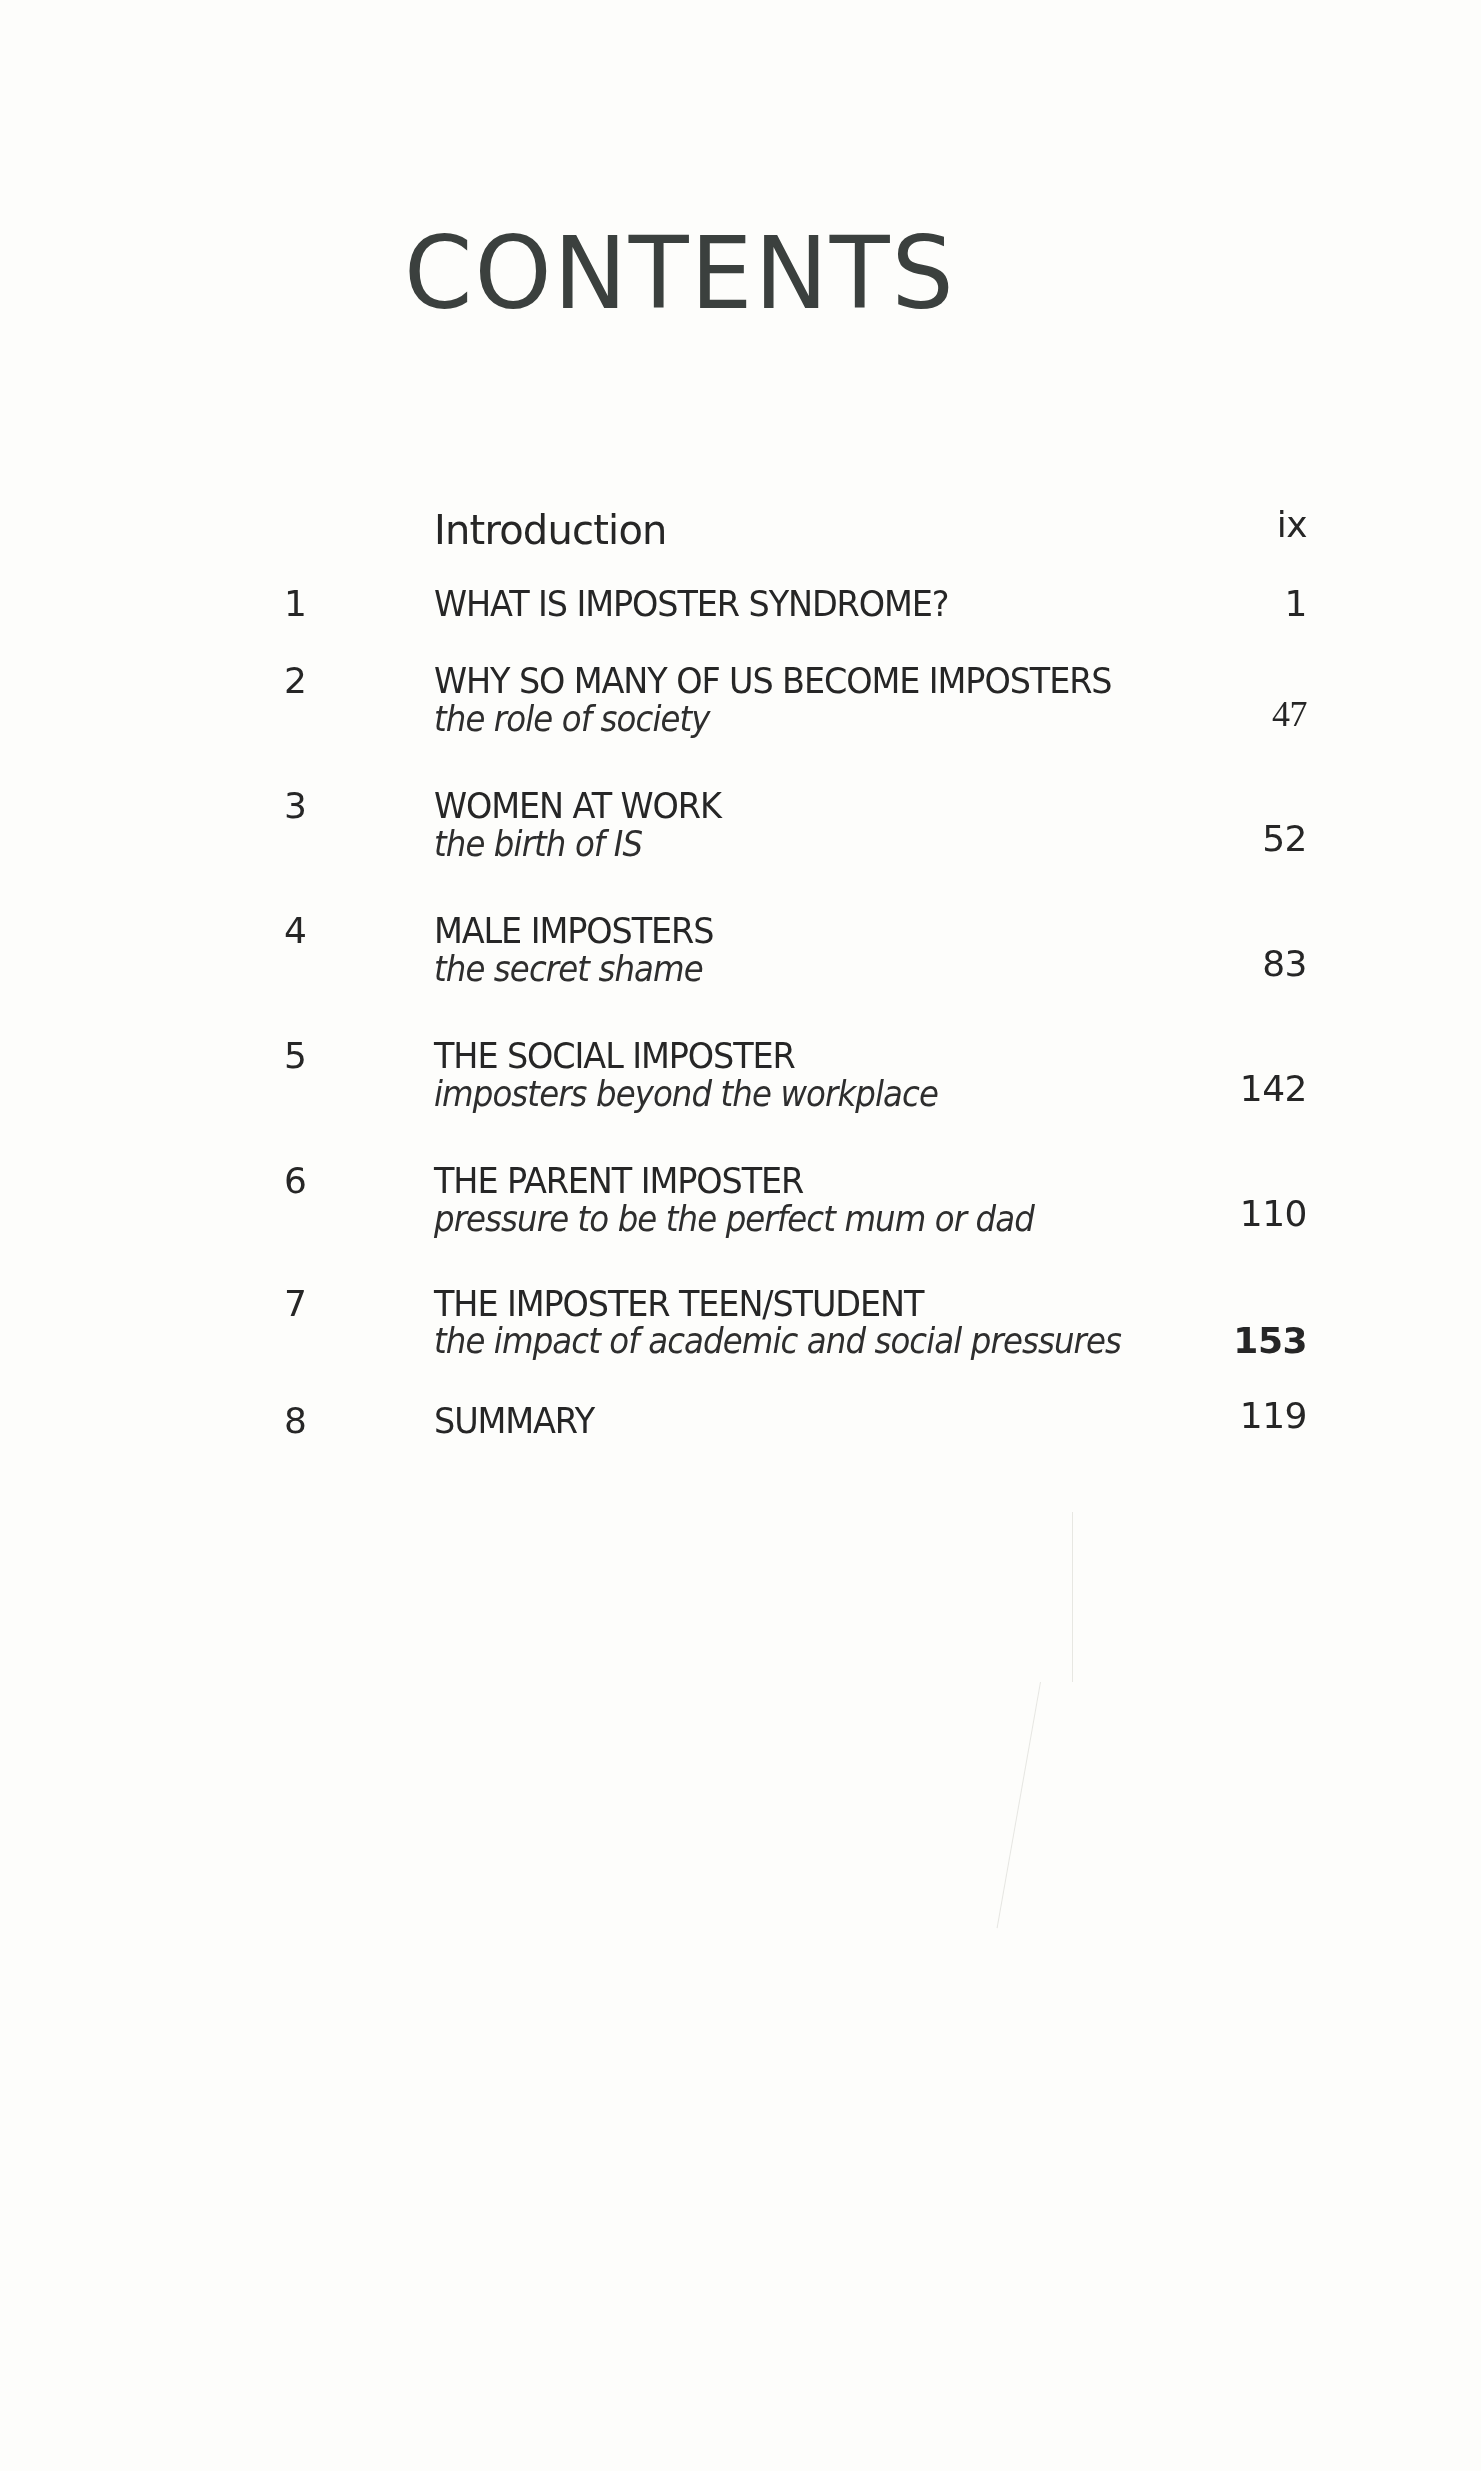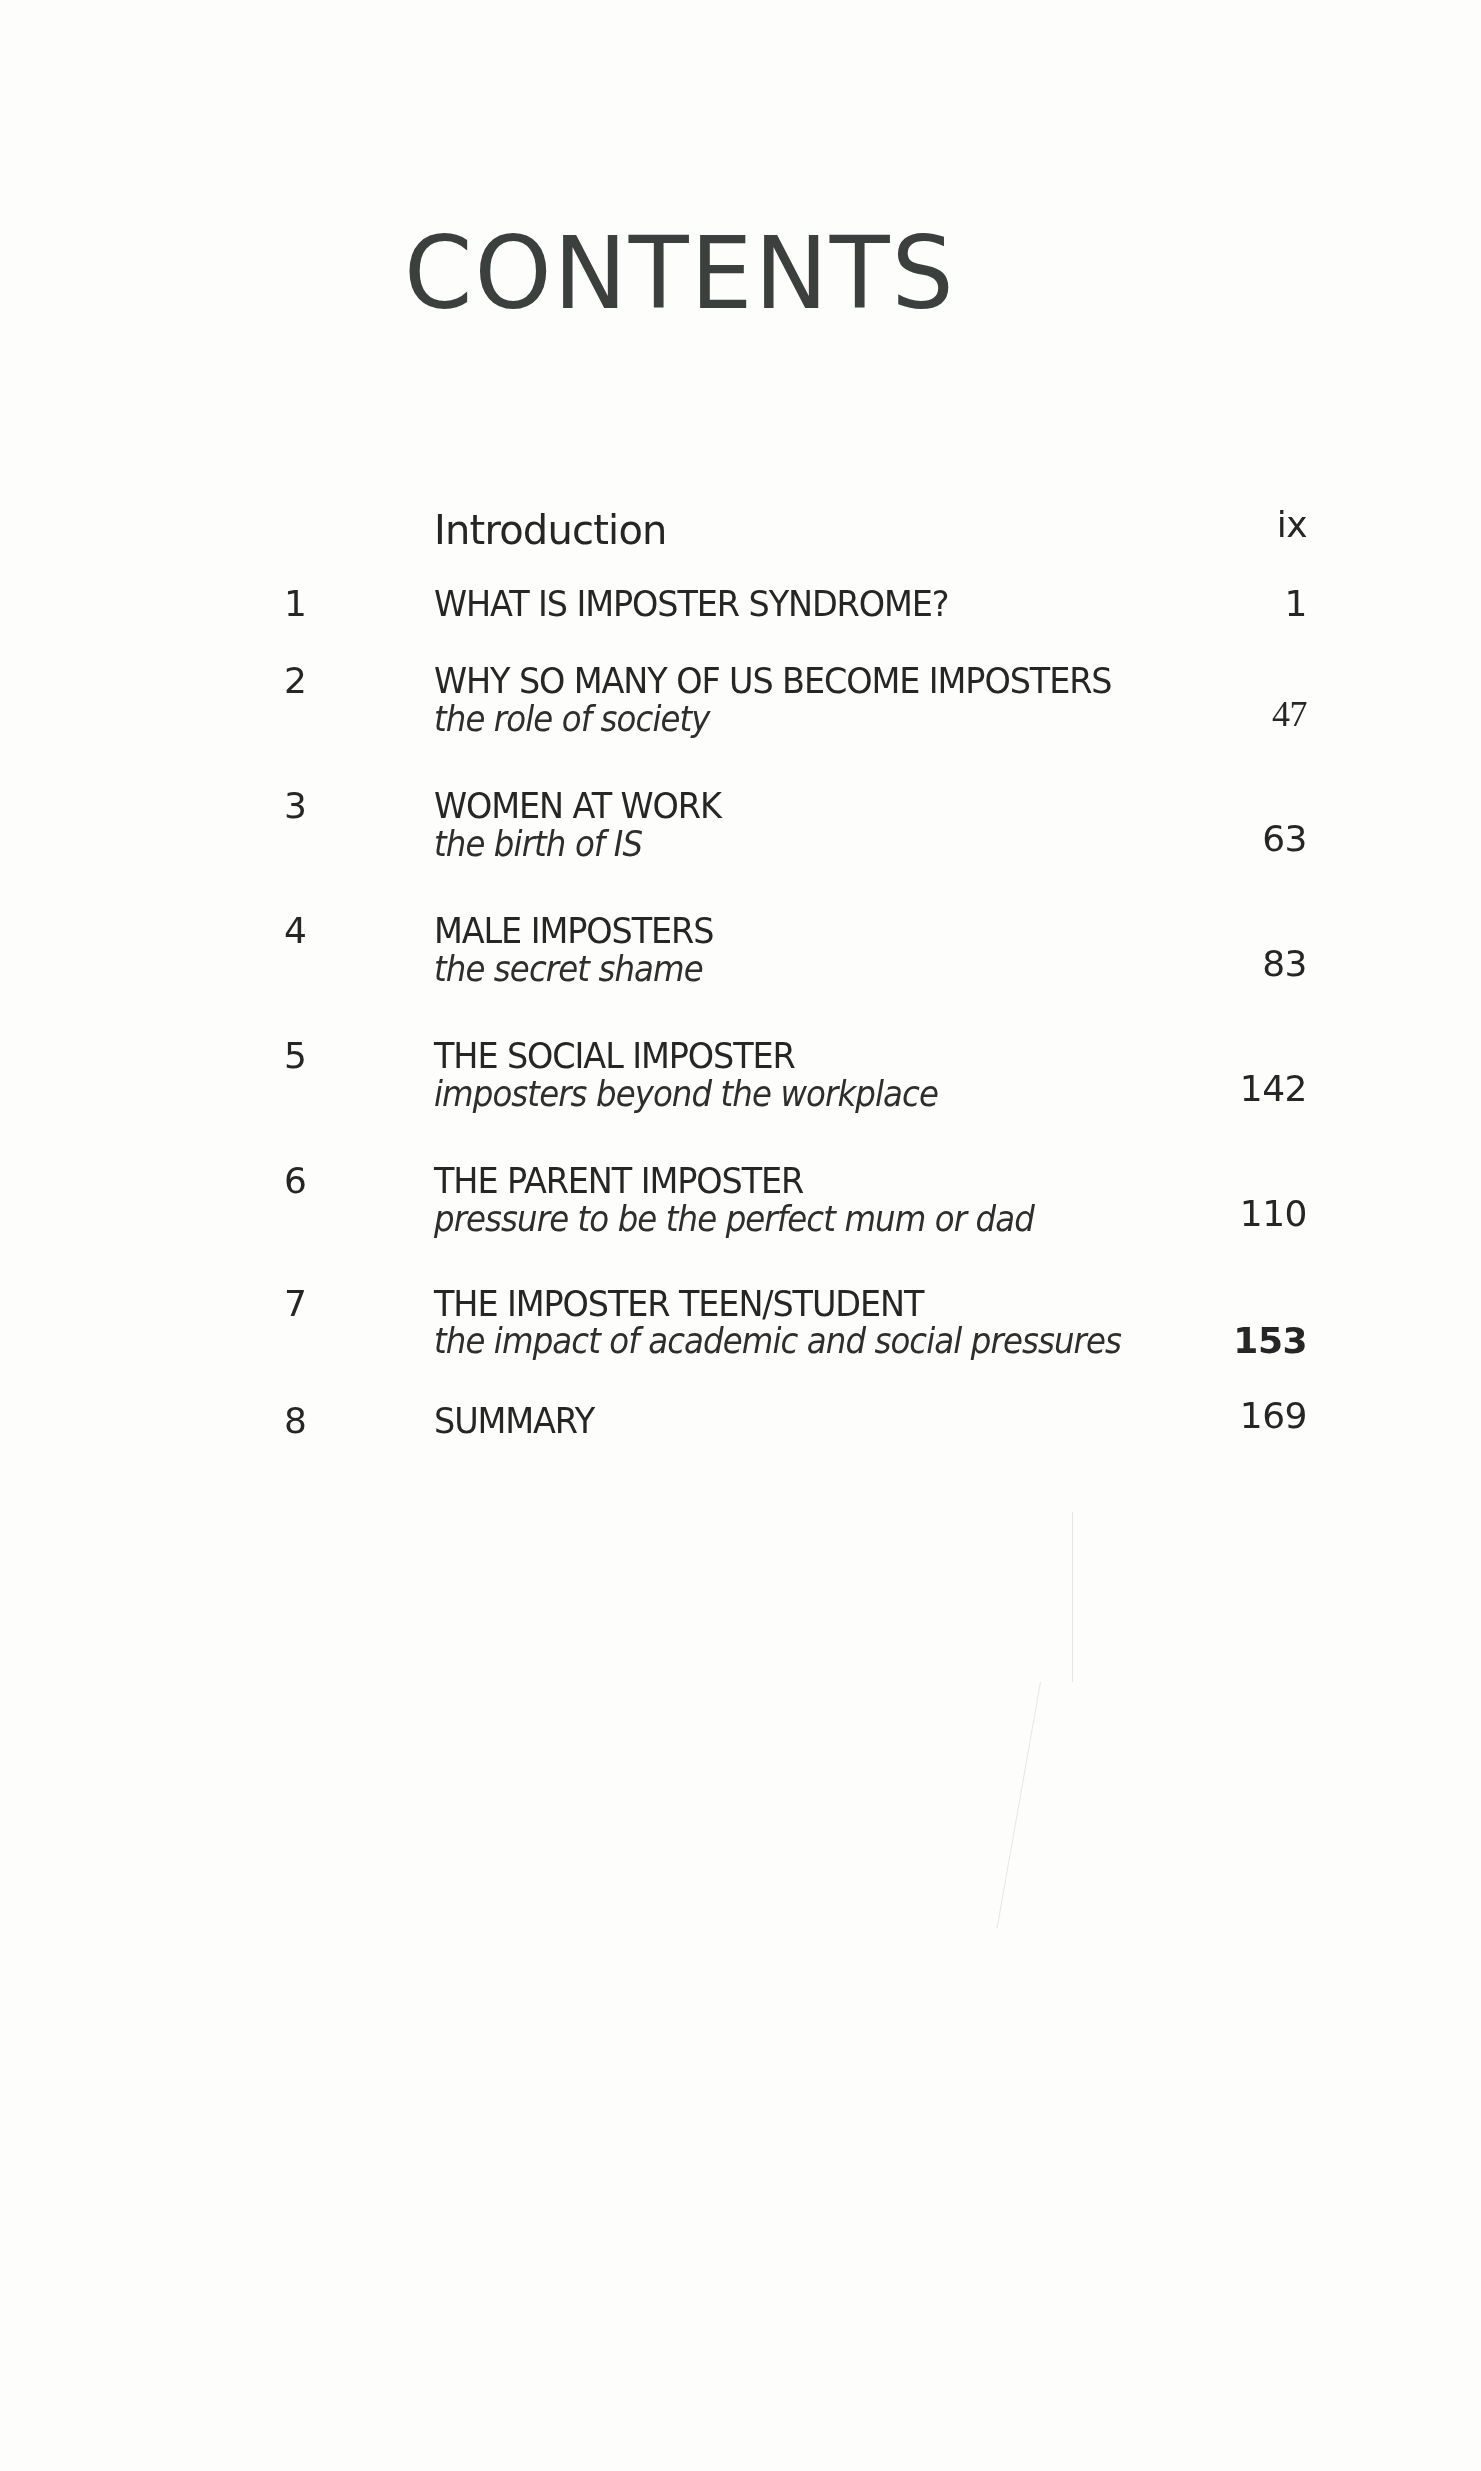--- a/index.html
+++ b/index.html
@@ -69,21 +69,21 @@
     <span class="num" style="top:651px;">2</span>
     <span class="entry-title" style="top:651px;">WHY SO MANY OF US BECOME IMPOSTERS</span>
     <span class="entry-sub" style="top:689px;">the role of society</span>
     <span class="page-num" style="top:684px;font-family:Liberation Serif, serif;">47</span>
   </div>
 
   <div class="row">
     <span class="num" style="top:776px;">3</span>
     <span class="entry-title" style="top:776px;">WOMEN AT WORK</span>
     <span class="entry-sub" style="top:814px;">the birth of IS</span>
-    <span class="page-num" style="top:809px;">63</span>
+    <span class="page-num" style="top:809px;">52</span>
   </div>
 
   <div class="row">
     <span class="num" style="top:901px;">4</span>
     <span class="entry-title" style="top:901px;">MALE IMPOSTERS</span>
     <span class="entry-sub" style="top:939px;">the secret shame</span>
     <span class="page-num" style="top:934px;">83</span>
   </div>
 
   <div class="row">
@@ -103,18 +103,18 @@
   <div class="row">
     <span class="num" style="top:1274px;">7</span>
     <span class="entry-title" style="top:1274px;">THE IMPOSTER TEEN/STUDENT</span>
     <span class="entry-sub" style="top:1311px;">the impact of academic and social pressures</span>
     <span class="page-num" style="top:1311px;font-weight:bold;">153</span>
   </div>
 
   <div class="row">
     <span class="num" style="top:1391px;">8</span>
     <span class="entry-title" style="top:1391px;">SUMMARY</span>
-    <span class="page-num" style="top:1386px;">169</span>
+    <span class="page-num" style="top:1386px;">119</span>
   </div>
 
   <div class="artifact" style="left:1072px; top:1500px; height:170px;"></div>
   <div class="artifact" style="left:1040px; top:1670px; height:250px; transform:rotate(10deg); transform-origin:top;"></div>
 </div>
 
 </body></html>

